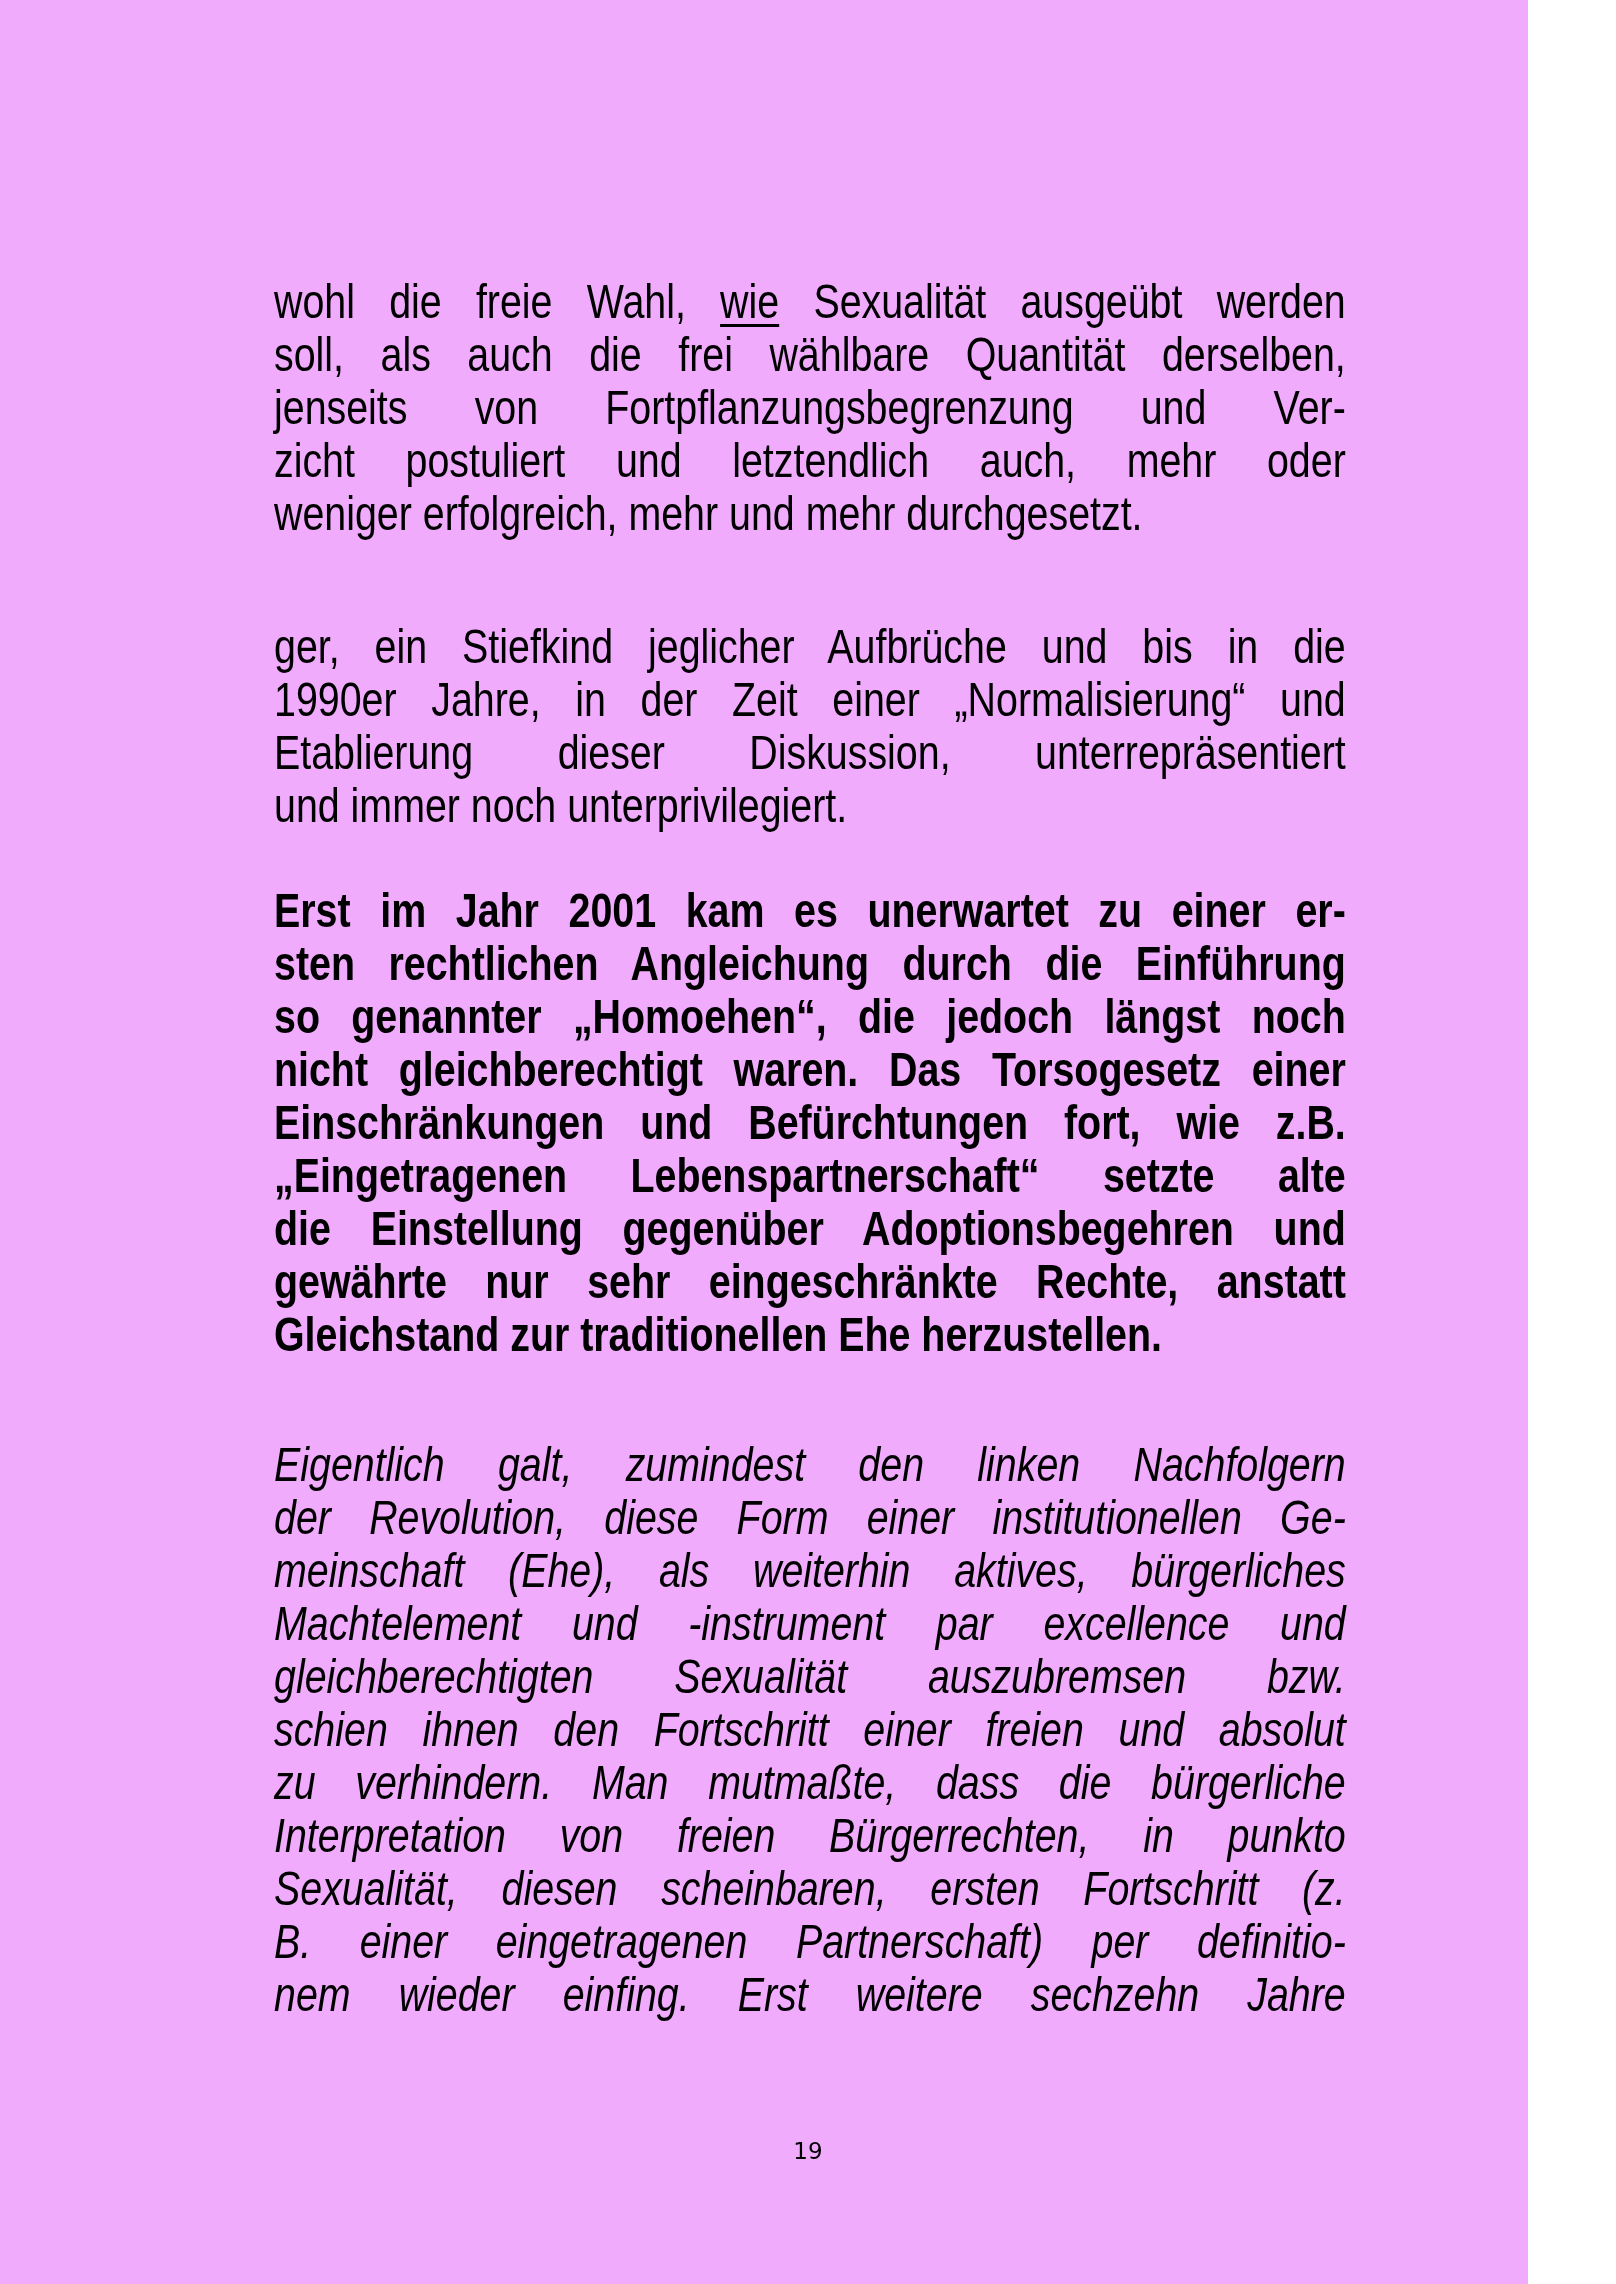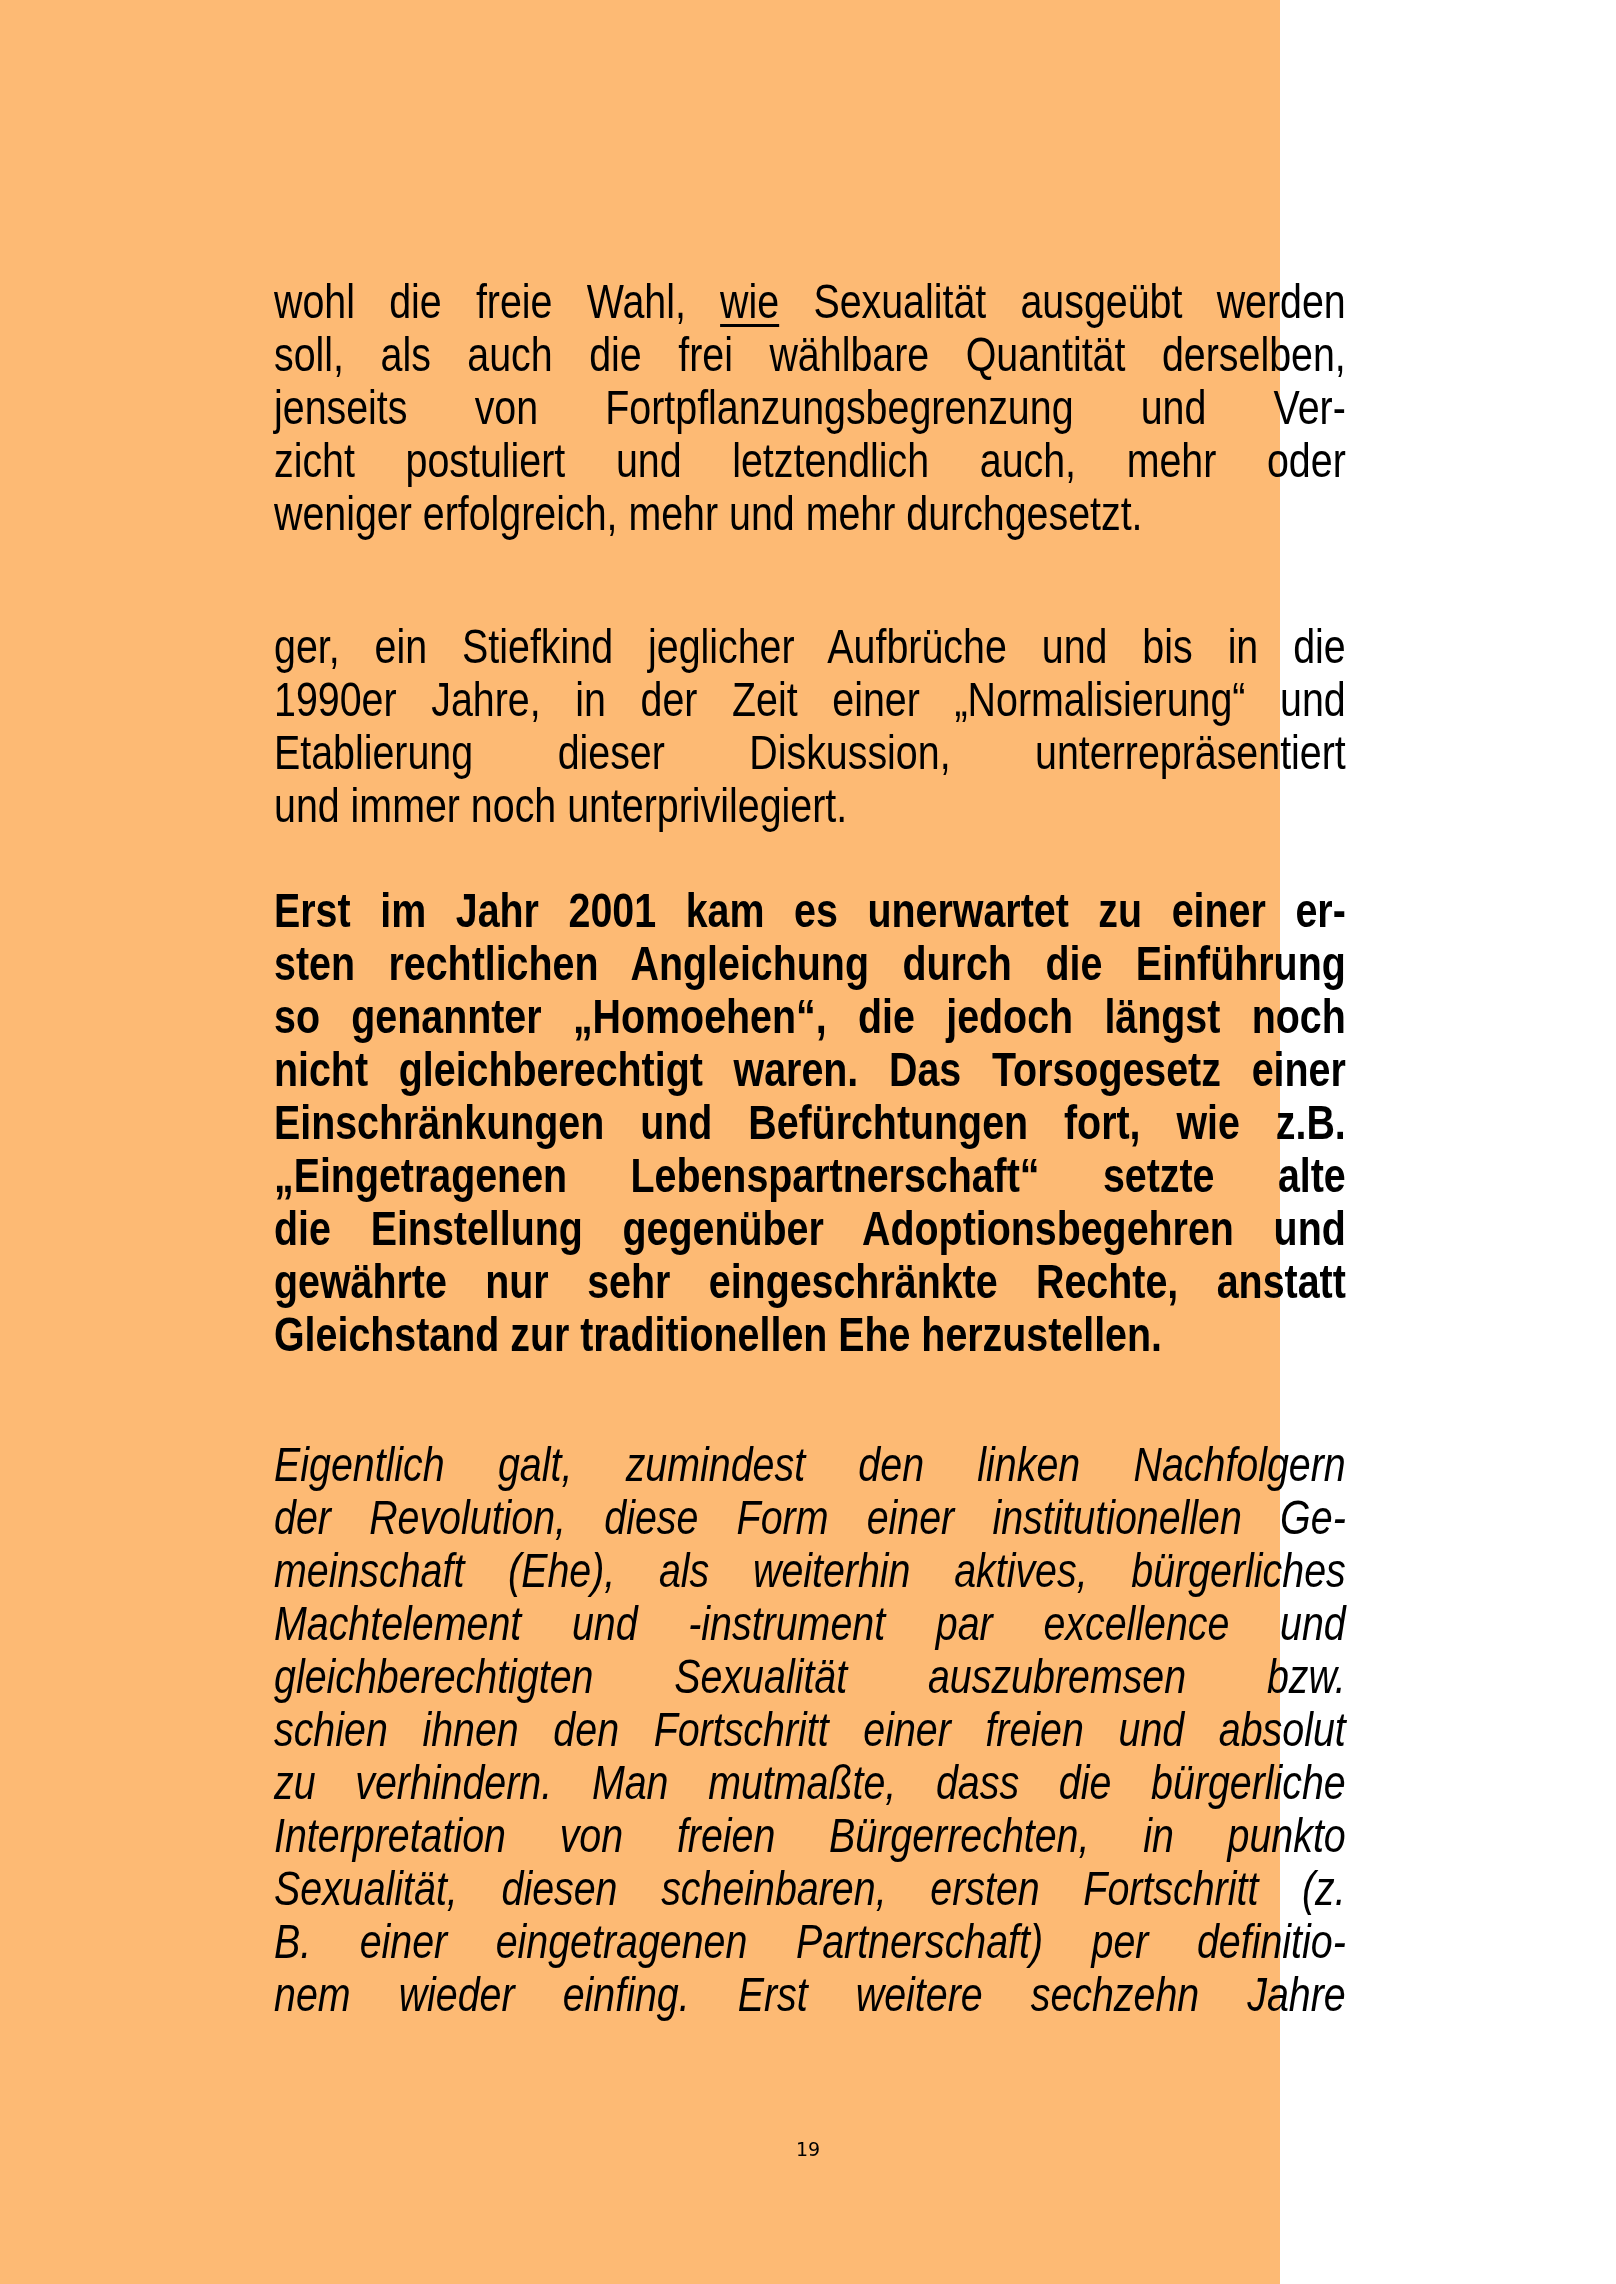--- a/index.html
+++ b/index.html
@@ -1,17 +1,17 @@
 <!DOCTYPE html>
 <html style="font-size:7.4px"><head>
 <meta charset="utf-8">
 <style>
   html, body { margin: 0; padding: 0; background: #ffffff; }
   body { width: 1616px; height: 2284px; position: relative; overflow: hidden; }
-  .page { position: absolute; left: 0; top: 0; width: 1280px; height: 2284px; background: #fdba74; }
+  .page { position: absolute; left: 0; top: 0; width: 1528px; height: 2284px; background: #f0abfc; }
   .para { position: absolute; left: 274px; width: 1072px; }
   .line {
     display: block;
     height: 53px;
     line-height: 53px;
     white-space: nowrap;
     overflow: visible;
   }
   .line-inner {
     display: inline-block;
@@ -27,21 +27,21 @@
   .line.last .line-inner { text-align-last: left; }
   .u { text-decoration: underline; text-decoration-thickness: 3.2px; text-underline-offset: 6.4px; }
   #p1 { top: 275px; }
   #p2 { top: 620px; }
   #p3 { top: 884px; font-weight: bold; }
   #p4 { top: 1438px; font-style: italic; }
   .page-number {
     position: absolute; left: 0; width: 1616px; top: 2138px;
     text-align: center;
     font-family: "DejaVu Sans", sans-serif;
-    font-size: 19px; color: #000000;
+    font-size: 23px; color: #000000;
   }
 </style>
 </head>
 <body>
 
 <div class="page">
 
   <div class="para" id="p1">
     <span class="line"><span class="line-inner"><span>wohl die freie Wahl, </span><span class="u">wie</span><span> Sexualität ausgeübt werden</span></span></span>
     <span class="line"><span class="line-inner">soll, als auch die frei wählbare Quantität derselben,</span></span>

